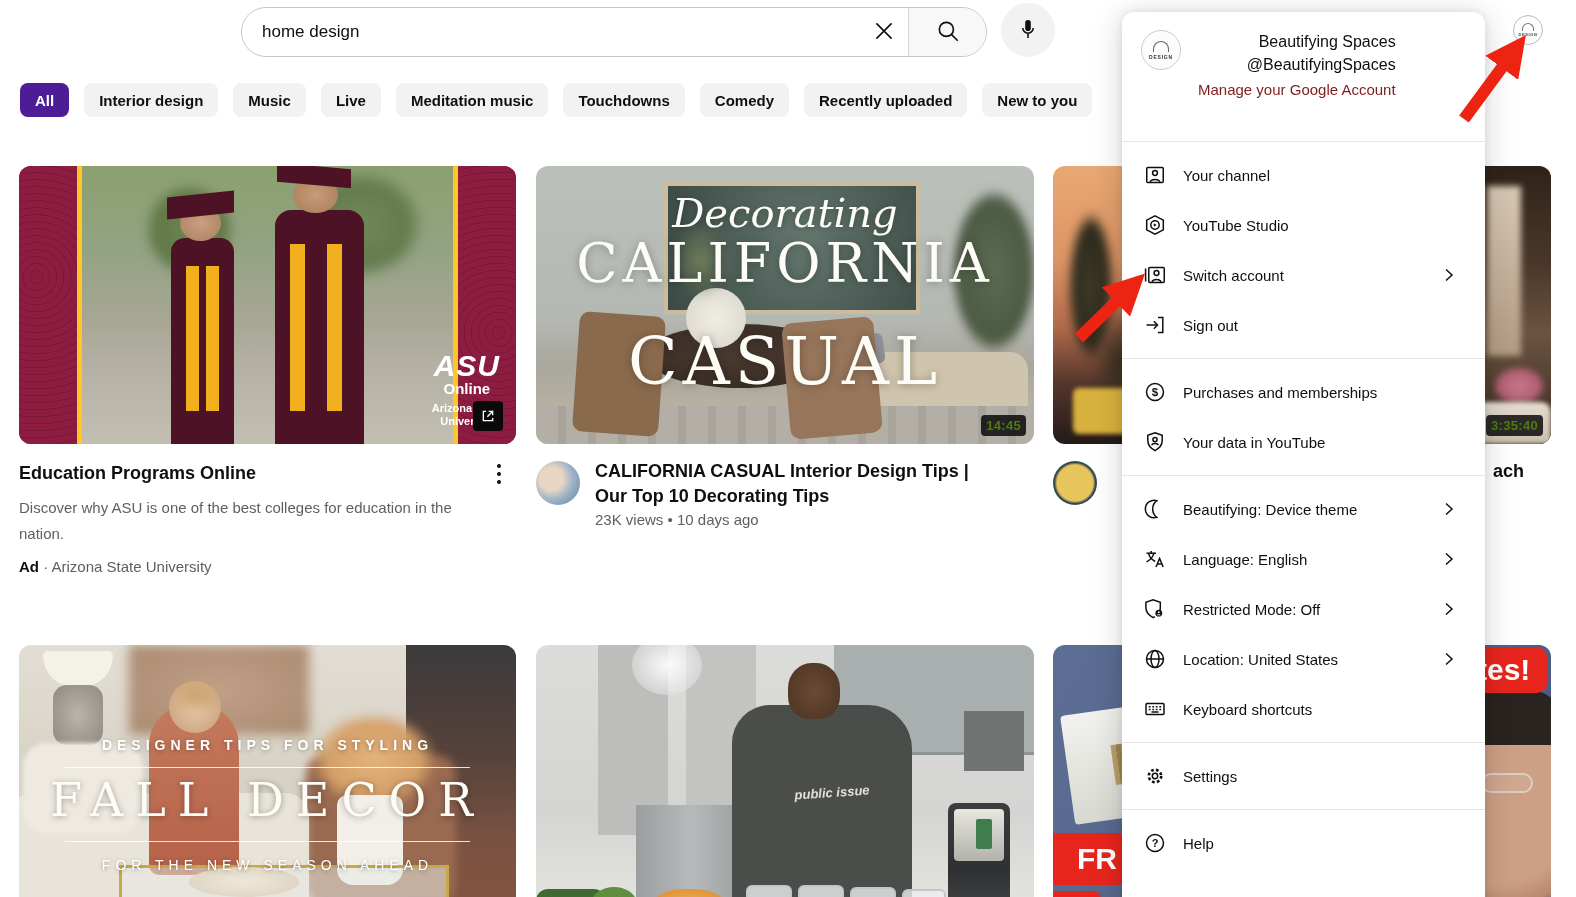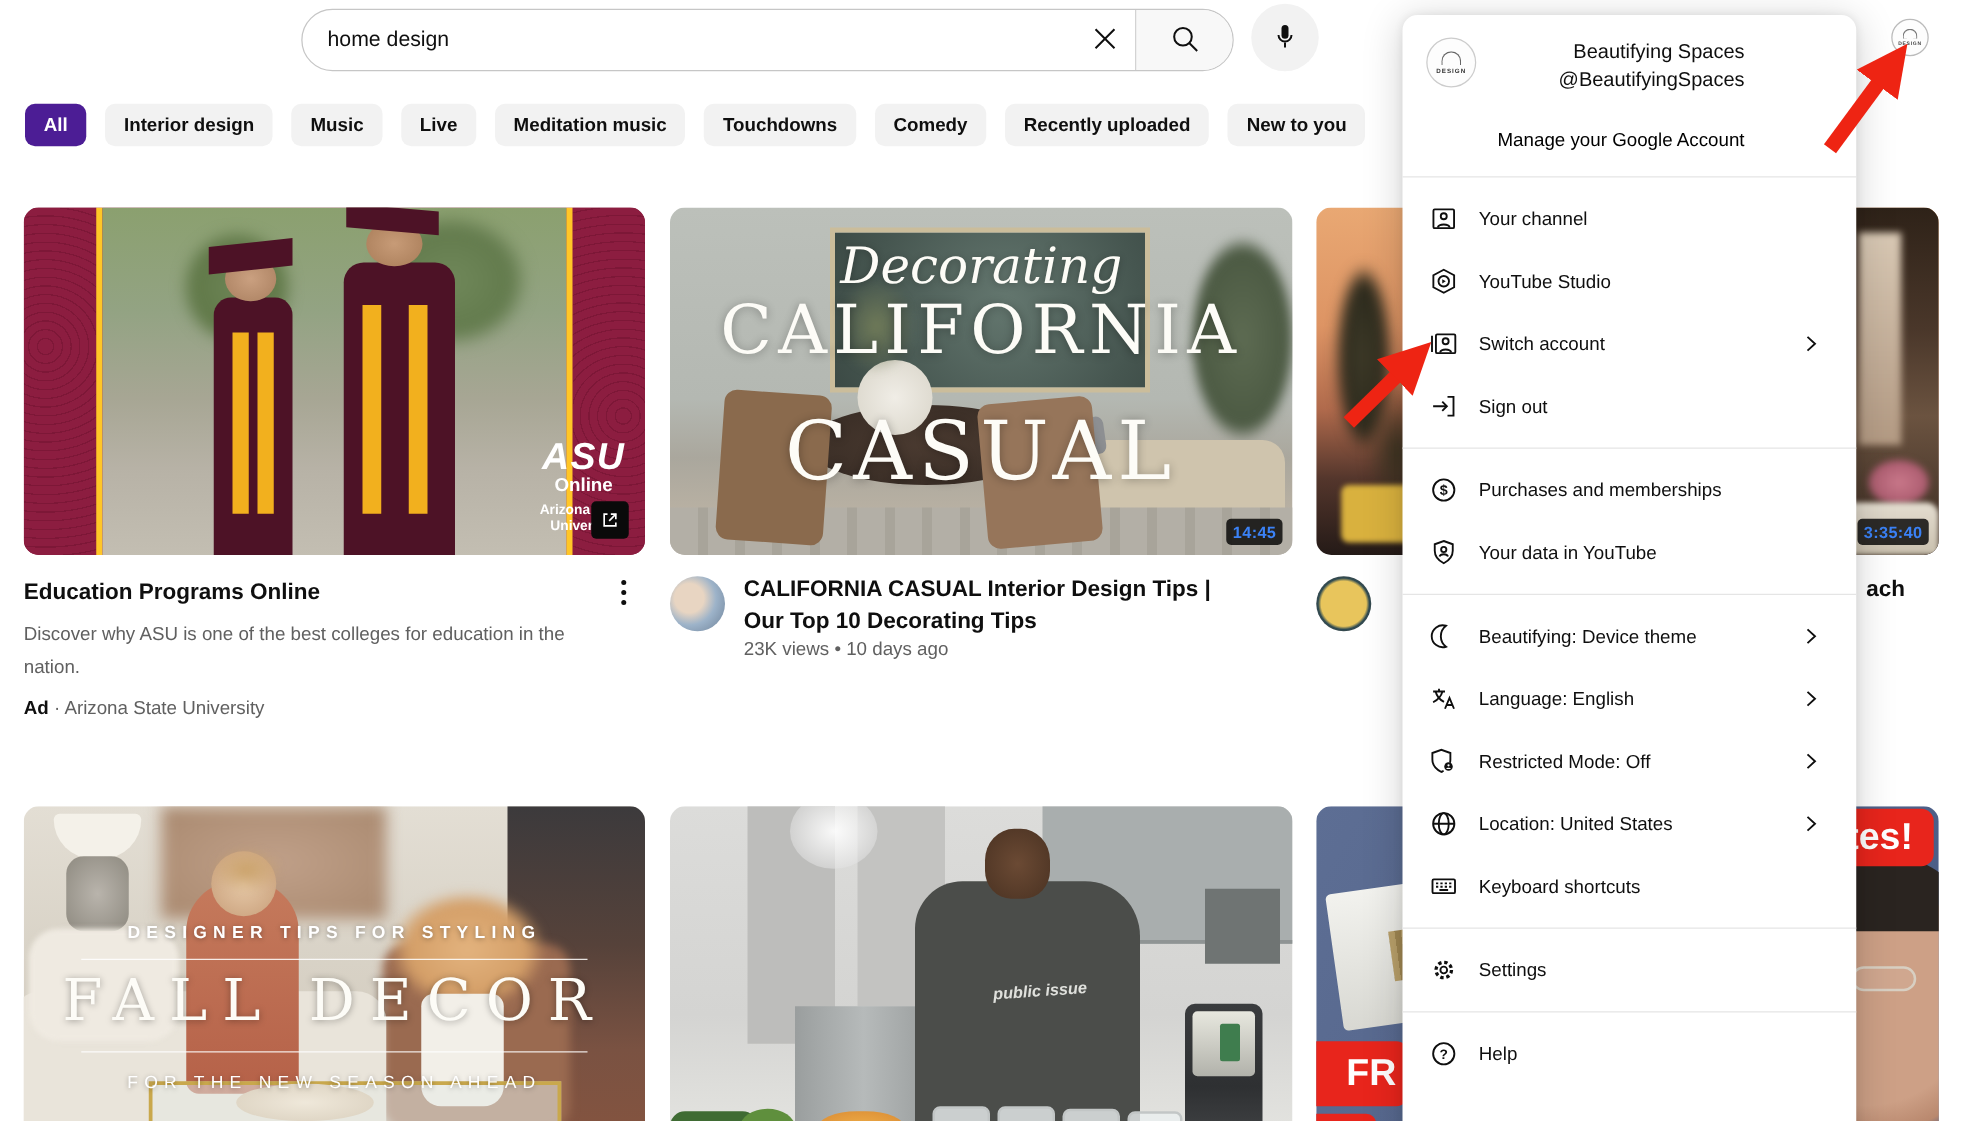--- a/index.html
+++ b/index.html
@@ -23,21 +23,21 @@
   .tr-avatar .dtext { font-size:4px; letter-spacing:.6px; color:#444; margin-top:1px; font-weight:bold; }
 
   
   .chips { position:absolute; left:20px; top:83px; display:flex; gap:15px; white-space:nowrap; }
   .chip { height:34px; padding:0 15px; border-radius:8px; background:#f2f2f2; color:#0f0f0f;
     font-size:15px; font-weight:bold; display:flex; align-items:center; cursor:pointer; }
   .chip.sel { background:#4c1d95; color:#fff; }
 
   
   .thumb { position:absolute; width:498px; height:278px; border-radius:12px; overflow:hidden; cursor:pointer; }
-  .dur { position:absolute; right:8px; bottom:8px; background:rgba(0,0,0,.8); color:#3b82f6;
+  .dur { position:absolute; right:8px; bottom:8px; background:rgba(0,0,0,.8); color:#4d7c0f;
     font-size:13px; font-weight:bold; padding:3px 5px; border-radius:4px; letter-spacing:.3px; }
   .vtitle { font-size:18px; font-weight:bold; color:#0f0f0f; line-height:25px; }
   .vsub { font-size:15px; color:#606060; line-height:22px; }
   .avatar44 { position:absolute; width:44px; height:44px; border-radius:50%; cursor:pointer; }
   .kebab { position:absolute; width:24px; height:28px; display:flex; flex-direction:column; align-items:center;
     justify-content:center; gap:4px; cursor:pointer; background:none; border:none; }
   .kebab i { width:4px; height:4px; border-radius:50%; background:#0f0f0f; }
 
   .serifcaps { font-family:"DejaVu Serif","Liberation Serif",serif; color:#fdfcf7; }
 
@@ -45,21 +45,21 @@
   .menu-popup { position:absolute; left:1122px; top:12px; width:363px; height:920px; background:#fff;
     border-radius:12px; box-shadow:0 4px 32px rgba(0,0,0,.18), 0 0 8px rgba(0,0,0,.08); z-index:30; }
   .menu-header { height:129px; padding:18px 16px 0 19px; display:flex; }
   .mh-avatar { width:40px; height:40px; border-radius:50%; background:#fdfdfd; border:1px solid #ccc;
     display:flex; flex-direction:column; align-items:center; justify-content:center; flex:none; }
   .mh-avatar .arch { width:16px; height:11px; border:1.5px solid #666; border-bottom:none; border-radius:9px 9px 0 0; }
   .mh-avatar .dtext { font-size:5px; letter-spacing:.8px; color:#333; margin-top:2px; font-weight:bold; }
   .mh-info { margin-left:17px;text-align:right; }
   .mh-name { font-size:16px; line-height:23px; color:#0f0f0f; }
   .mh-handle { font-size:16px; line-height:23px; color:#0f0f0f; }
-  .mh-link { display:inline-block; font-size:15px; color:#000000; margin-top:28px; text-decoration:none; cursor:pointer; }
+  .mh-link { display:inline-block; font-size:15px; color:#7f1d1d; margin-top:5px; text-decoration:none; cursor:pointer; }
   .menu-section { border-top:1px solid #e5e5e5; padding:8px 0; }
   .menu-item { height:50px; display:flex; align-items:center; padding:0 16px 0 21px; cursor:pointer; position:relative; }
   .mi-icon { width:24px; height:24px; flex:none; display:flex; align-items:center; justify-content:center; }
   .mi-label { margin-left:16px; font-size:15px; color:#0f0f0f; }
   .mi-chevron { position:absolute; right:28px; top:17px; width:16px; height:16px; }
 
   svg.oicn { stroke:#0f0f0f; fill:none; stroke-width:1.5; }
   .shape { position:absolute; }
 </style>
 </head>

